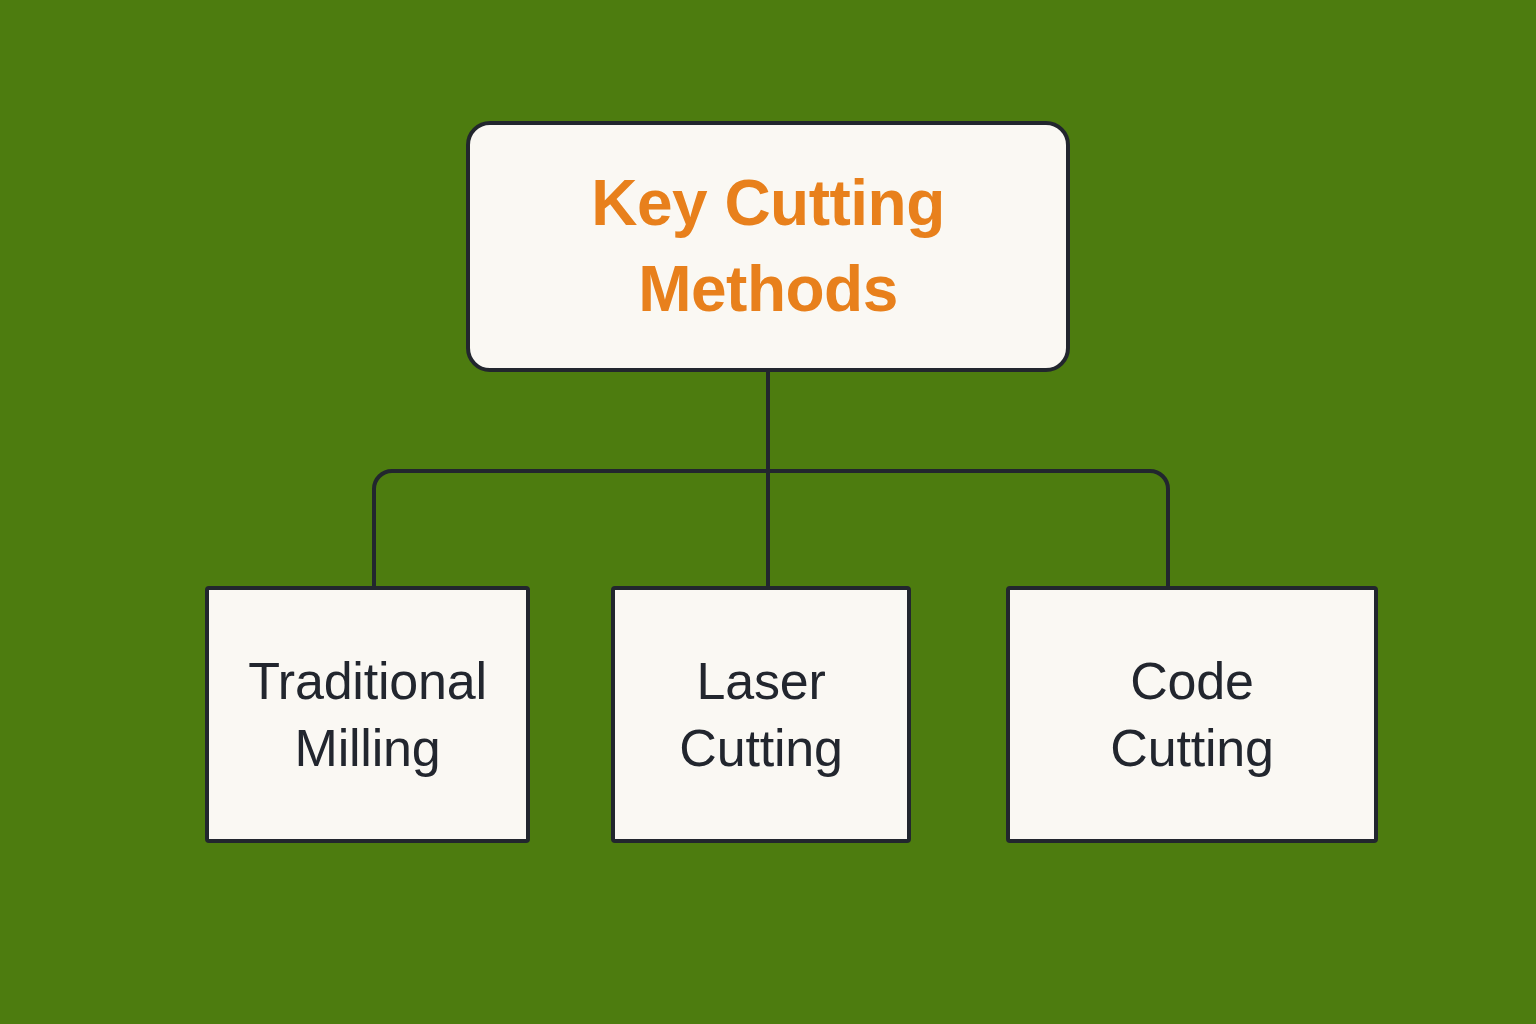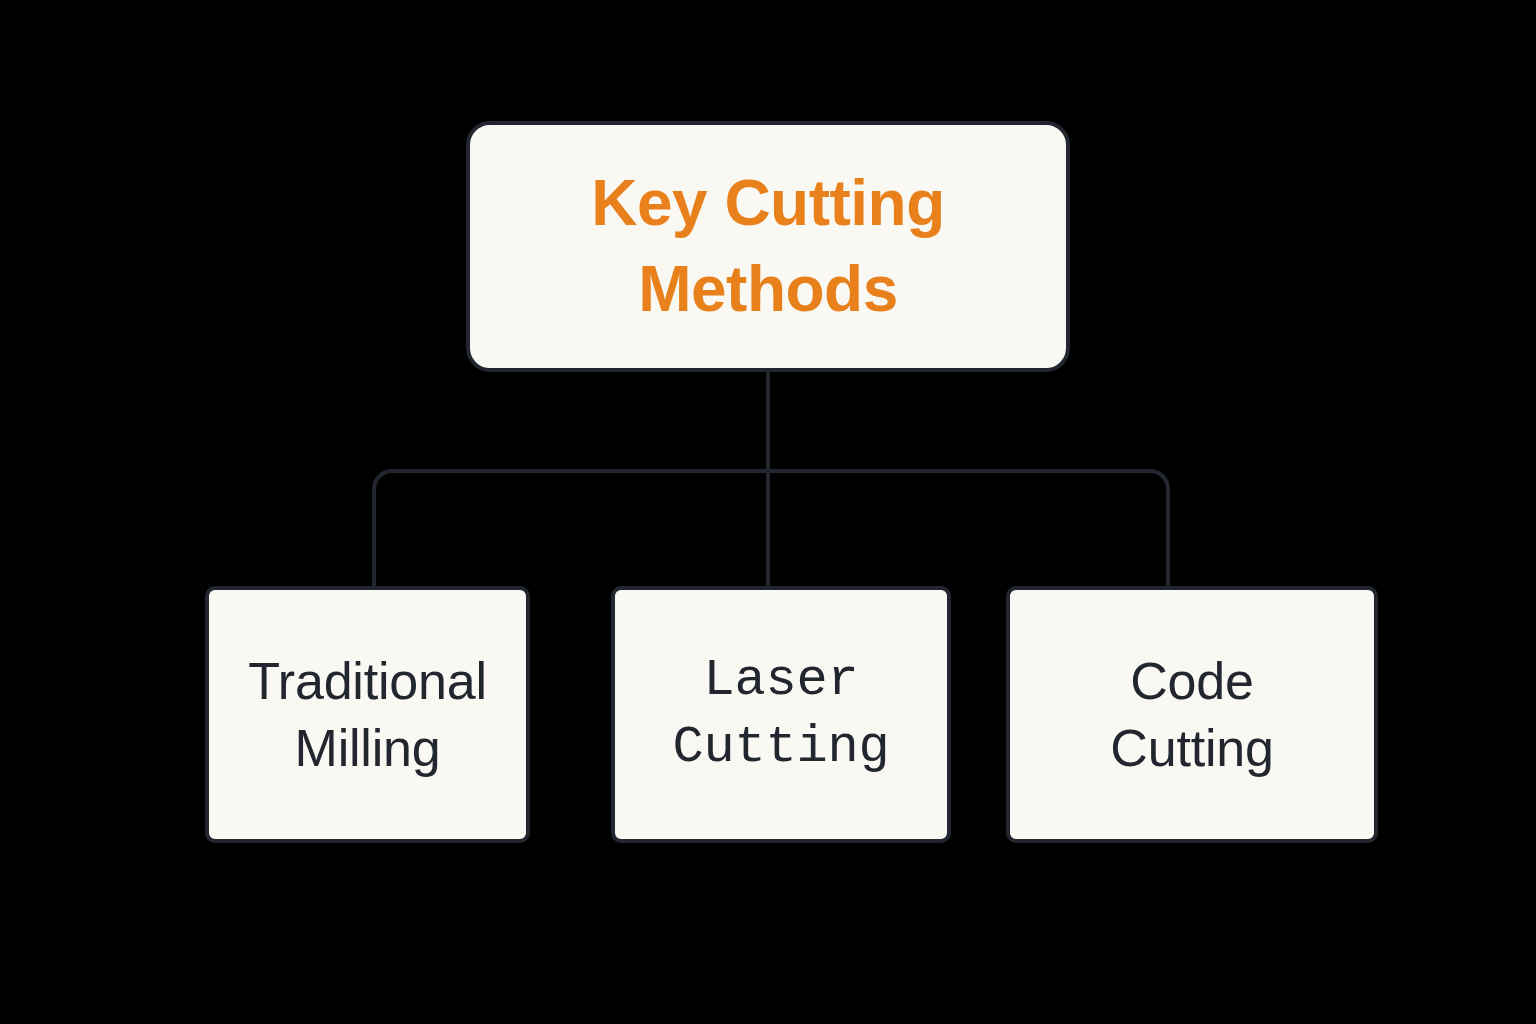--- a/index.html
+++ b/index.html
@@ -11,40 +11,40 @@
     width: 1536px;
     height: 1024px;
     background: #f7f5f0;
     font-family: "Liberation Sans", sans-serif;
     overflow: hidden;
   }
   #diagram-root {
     position: relative;
     width: 1536px;
     height: 1024px;
-    background: #000000;
+    background: #4d7c0f;
   }
   #connector-layer {
     position: absolute;
     left: 0;
     top: 0;
     width: 1536px;
     height: 1024px;
     pointer-events: none;
   }
   .node {
     position: absolute;
     box-sizing: border-box;
     display: flex;
     align-items: center;
     justify-content: center;
     text-align: center;
     background: #faf8f3;
     border: 4px solid #22262e;
-    border-radius: 10px;
+    border-radius: 4px;
     z-index: 2;
   }
   .node-label {
     display: block;
     white-space: pre-line;
   }
   #node-root {
     left: 466px;
     top: 121px;
     width: 604px;
@@ -68,22 +68,21 @@
     font-weight: 400;
     line-height: 1.27;
     letter-spacing: -0.2px;
   }
   #node-traditional-milling {
     left: 205px;
     width: 325px;
   }
   #node-laser-cutting {
     left: 611px;
-    width: 340px;
-    font-family: Liberation Mono, monospace;
+    width: 300px;
   }
   #node-code-cutting {
     left: 1006px;
     width: 372px;
   }
 </style>
 </head>
 <body>
 
 <div id="diagram-root">

